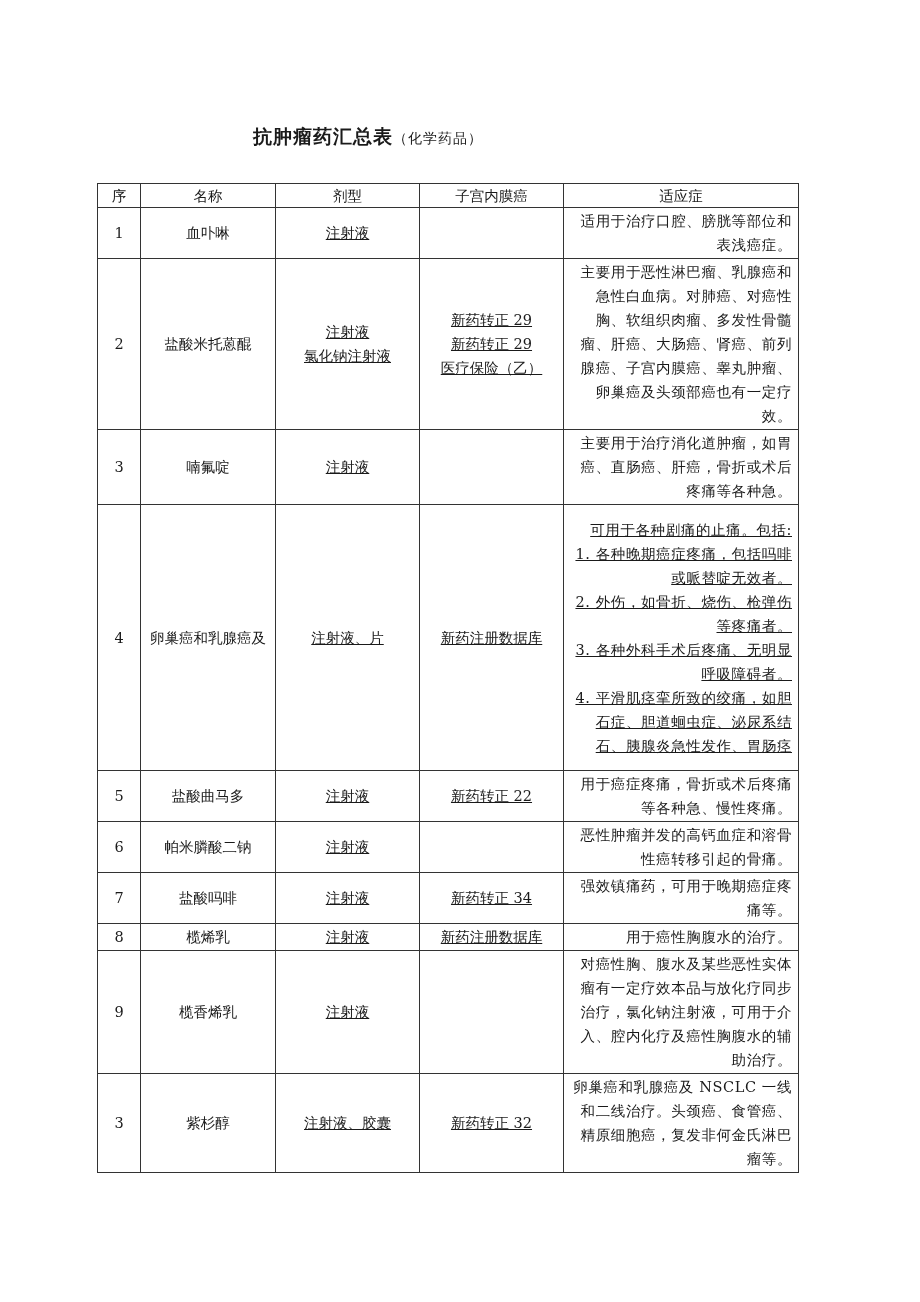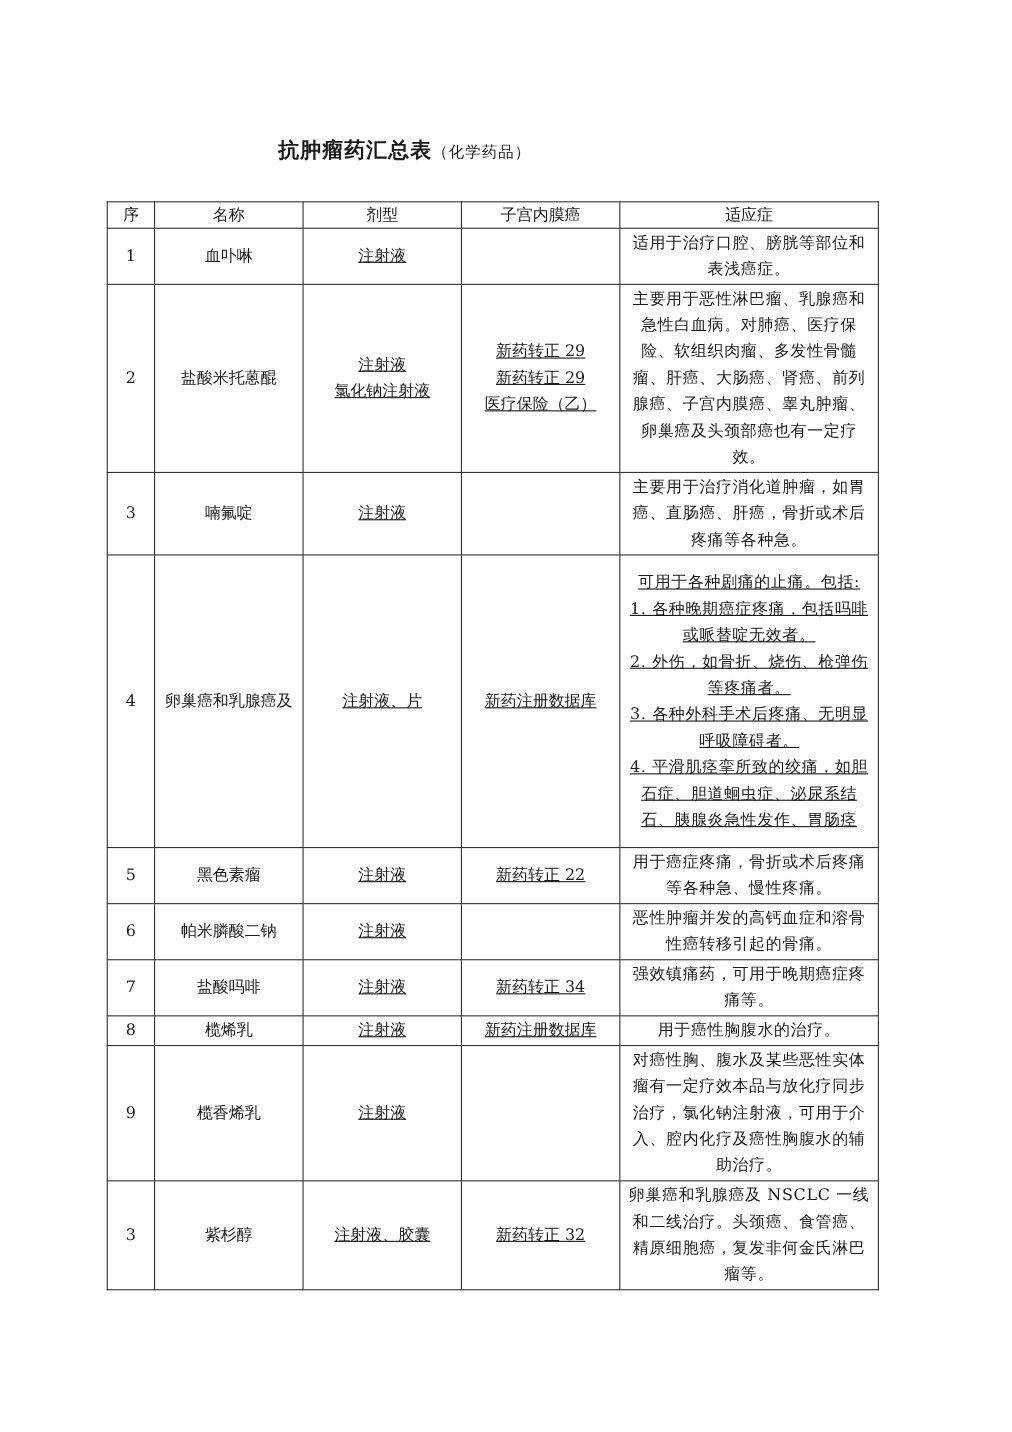--- a/index.html
+++ b/index.html
@@ -50,21 +50,21 @@
     line-height: 24px;
   }
   table.drugs th {
     font-family: "DejaVu Sans", "Liberation Sans", sans-serif;
     font-weight: normal;
     font-size: 14.5px;
     height: 23px;
     line-height: 22px;
   }
   table.drugs td.ind {
-    text-align: center;
+    text-align: right;
     padding: 1px 6px 1px 6px;
     letter-spacing: 0.6px;
     word-break: break-all;
   }
   table.drugs td .line {
     display: block;
     text-decoration: underline;
   }
   col.c-no { width: 43px; }
   col.c-name { width: 135px; }
@@ -113,21 +113,21 @@
       <td>盐酸米托蒽醌</td>
       <td>
         <span class="line">注射液</span>
         <span class="line">氯化钠注射液</span>
       </td>
       <td>
         <span class="line">新药转正 29</span>
         <span class="line">新药转正 29</span>
         <span class="line">医疗保险（乙）</span>
       </td>
-      <td class="ind">主要用于恶性淋巴瘤、乳腺癌和急性白血病。对肺癌、医疗保险、软组织肉瘤、多发性骨髓瘤、肝癌、大肠癌、肾癌、前列腺癌、子宫内膜癌、睾丸肿瘤、卵巢癌及头颈部癌也有一定疗效。</td>
+      <td class="ind">主要用于恶性淋巴瘤、乳腺癌和急性白血病。对肺癌、对癌性胸、软组织肉瘤、多发性骨髓瘤、肝癌、大肠癌、肾癌、前列腺癌、子宫内膜癌、睾丸肿瘤、卵巢癌及头颈部癌也有一定疗效。</td>
     </tr>
 
     <tr style="height:73px">
       <td>3</td>
       <td>喃氟啶</td>
       <td>
           <span class="line">注射液</span>
         </td>
       <td></td>
       <td class="ind">主要用于治疗消化道肿瘤，如胃癌、直肠癌、肝癌，骨折或术后疼痛等各种急。</td>
@@ -146,21 +146,21 @@
         <span class="line">可用于各种剧痛的止痛。包括:</span>
         <span class="line">1. 各种晚期癌症疼痛，包括吗啡或哌替啶无效者。</span>
         <span class="line">2. 外伤，如骨折、烧伤、枪弹伤等疼痛者。</span>
         <span class="line">3. 各种外科手术后疼痛、无明显呼吸障碍者。</span>
         <span class="line">4. 平滑肌痉挛所致的绞痛，如胆石症、胆道蛔虫症、泌尿系结石、胰腺炎急性发作、胃肠痉</span>
       </td>
     </tr>
 
     <tr style="height:49px">
       <td>5</td>
-      <td>黑色素瘤</td>
+      <td>盐酸曲马多</td>
       <td>
           <span class="line">注射液</span>
         </td>
       <td>
           <span class="line">新药转正 22</span>
         </td>
       <td class="ind">用于癌症疼痛，骨折或术后疼痛等各种急、慢性疼痛。</td>
     </tr>
 
     <tr style="height:49px">

